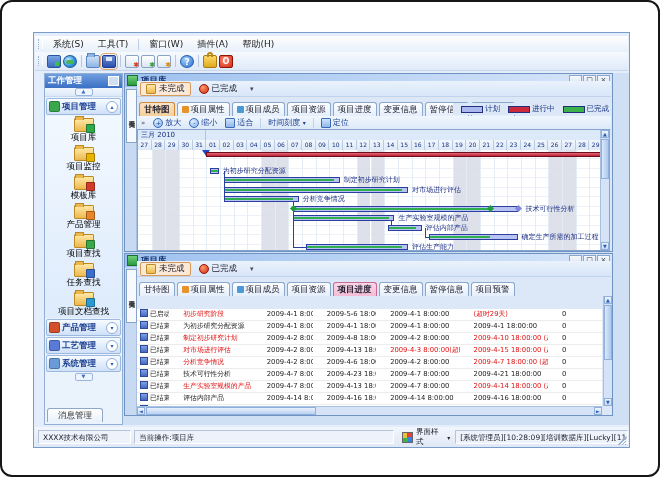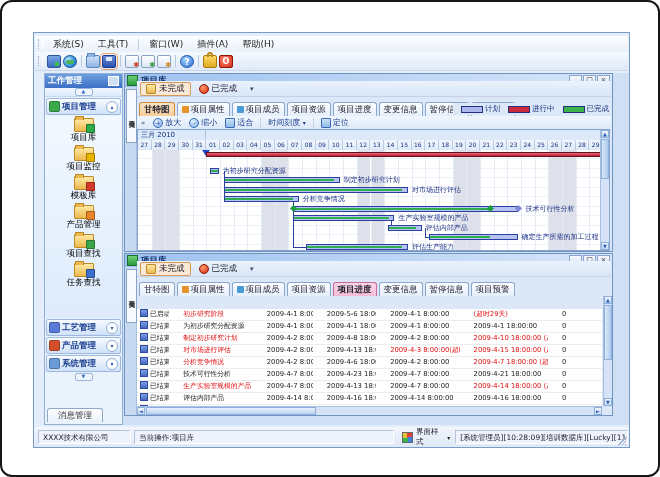--- a/index.html
+++ b/index.html
@@ -195,30 +195,36 @@
               <div class="badge" style="background: rgb(58, 168, 74);"></div>
             </div>
             <div class="lbl">项目查找</div>
           </div>
           <div class="sb-item">
             <div class="fold">
               <div class="badge" style="background: rgb(58, 111, 208);"></div>
             </div>
             <div class="lbl">任务查找</div>
           </div>
+          <div class="sb-item">
+            <div class="fold">
+              <div class="badge" style="background: rgb(42, 154, 208);"></div>
+            </div>
+            <div class="lbl">项目文档查找</div>
+          </div>
         </div>
     <div id="sb-groups-bottom">
           <div class="sb-group">
+            <div class="gicon" style="background: rgb(212, 80, 42);"></div>
+            <div class="glabel">产品管理</div>
+            <div class="garrow">▾</div>
+          </div>
+          <div class="sb-group">
             <div class="gicon" style="background: rgb(90, 122, 216);"></div>
             <div class="glabel">工艺管理</div>
-            <div class="garrow">▾</div>
-          </div>
-          <div class="sb-group">
-            <div class="gicon" style="background: rgb(212, 80, 42);"></div>
-            <div class="glabel">产品管理</div>
             <div class="garrow">▾</div>
           </div>
           <div class="sb-group">
             <div class="gicon" style="background: rgb(106, 154, 216);"></div>
             <div class="glabel">系统管理</div>
             <div class="garrow">▾</div>
           </div>
         </div>
     <div class="sb-expander">
       <span class="chip">▼</span>

